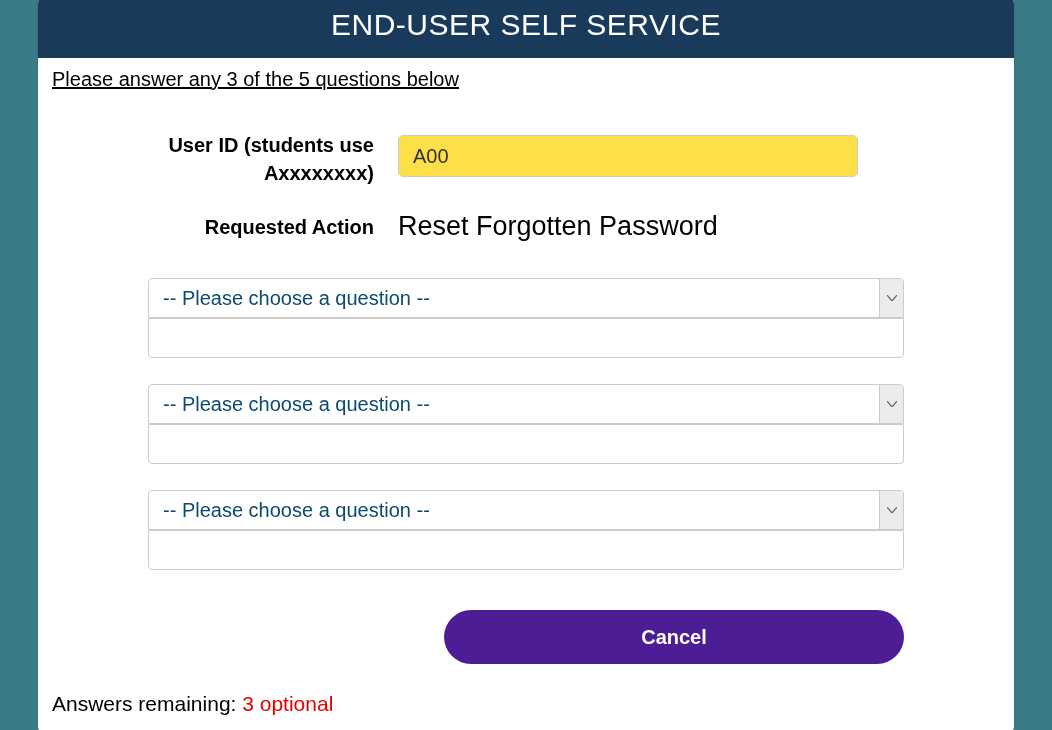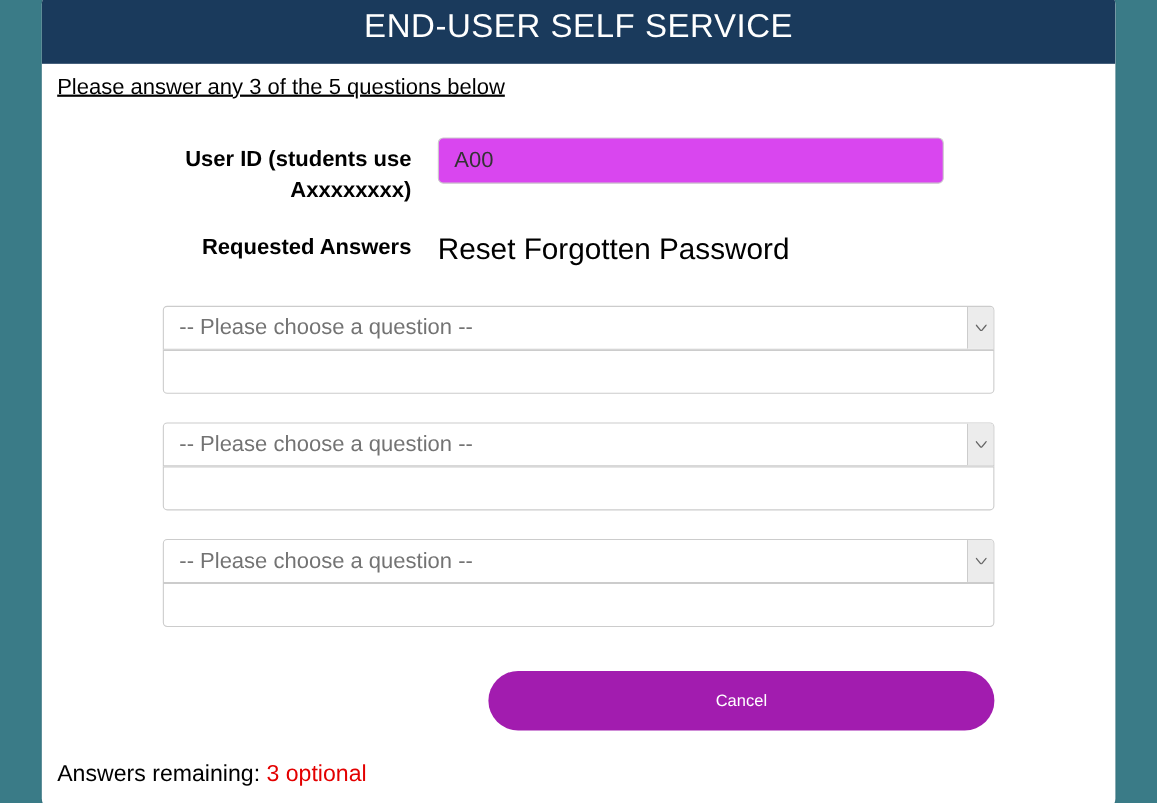--- a/index.html
+++ b/index.html
@@ -37,40 +37,40 @@
     }
     .instruction {
       font-size: 20px;
       color: #000;
       margin-bottom: 34px;
       margin-left: -6px;
       text-decoration: underline;
     }
     .form-row {
       display: flex;
-      align-items: flex-start;
+      align-items: center;
       margin-bottom: 18px;
     }
     .form-label {
       width: 340px;
       text-align: right;
       font-weight: bold;
       font-size: 20px;
       color: #000;
       padding-right: 24px;
       padding-top: 6px;
       line-height: 1.4;
     }
     .form-value {
       flex: 1;
     }
     .readonly-input {
       width: 460px;
       height: 42px;
-      background: #d946ef;
+      background: #fde047;
       border: 1px solid #ccc;
       border-radius: 5px;
       font-size: 20px;
       padding: 0 14px;
       color: #333;
       display: flex;
       align-items: center;
     }
     .action-text {
       font-size: 27px;
@@ -92,21 +92,21 @@
       width: 100%;
       height: 40px;
       border: 1px solid #ccc;
       border-radius: 4px 4px 0 0;
       font-size: 20px;
       padding: 0 34px 0 14px;
       background: #fff;
       appearance: none;
       -webkit-appearance: none;
       -moz-appearance: none;
-      color: #737373;
+      color: #0c4a6e;
       cursor: pointer;
     }
     .select-arrow-box {
       position: absolute;
       right: 1px;
       top: 1px;
       bottom: 1px;
       width: 24px;
       background: #ececec;
       border-left: 1px solid #ccc;
@@ -130,24 +130,24 @@
       font-size: 20px;
       padding: 0 14px;
       background: #fff;
     }
     .button-row {
       display: flex;
       justify-content: flex-end;
       padding: 14px 90px 0 90px;
     }
     .cancel-btn {
-      background: #a21caf;
+      background: #4c1d95;
       color: #fff;
-      font-size: 15px;
-      font-weight: normal;
+      font-size: 20px;
+      font-weight: bold;
       border: none;
       border-radius: 28px;
       width: 460px;
       height: 54px;
       cursor: pointer;
     }
     .footer-line {
       margin-top: 28px;
       font-size: 21px;
       font-weight: normal;
@@ -169,21 +169,21 @@
     <div class="instruction">Please answer any 3 of the 5 questions below</div>
 
     <div class="form-row">
       <div class="form-label">User ID (students use Axxxxxxxx)</div>
       <div class="form-value">
         <div class="readonly-input">A00</div>
       </div>
     </div>
 
     <div class="form-row">
-      <div class="form-label">Requested Answers</div>
+      <div class="form-label">Requested Action</div>
       <div class="form-value">
         <div class="action-text">Reset Forgotten Password</div>
       </div>
     </div>
 
     <div class="questions-block">
 
       <div class="question-group">
         <div class="select-wrap">
           <select class="question-select">

